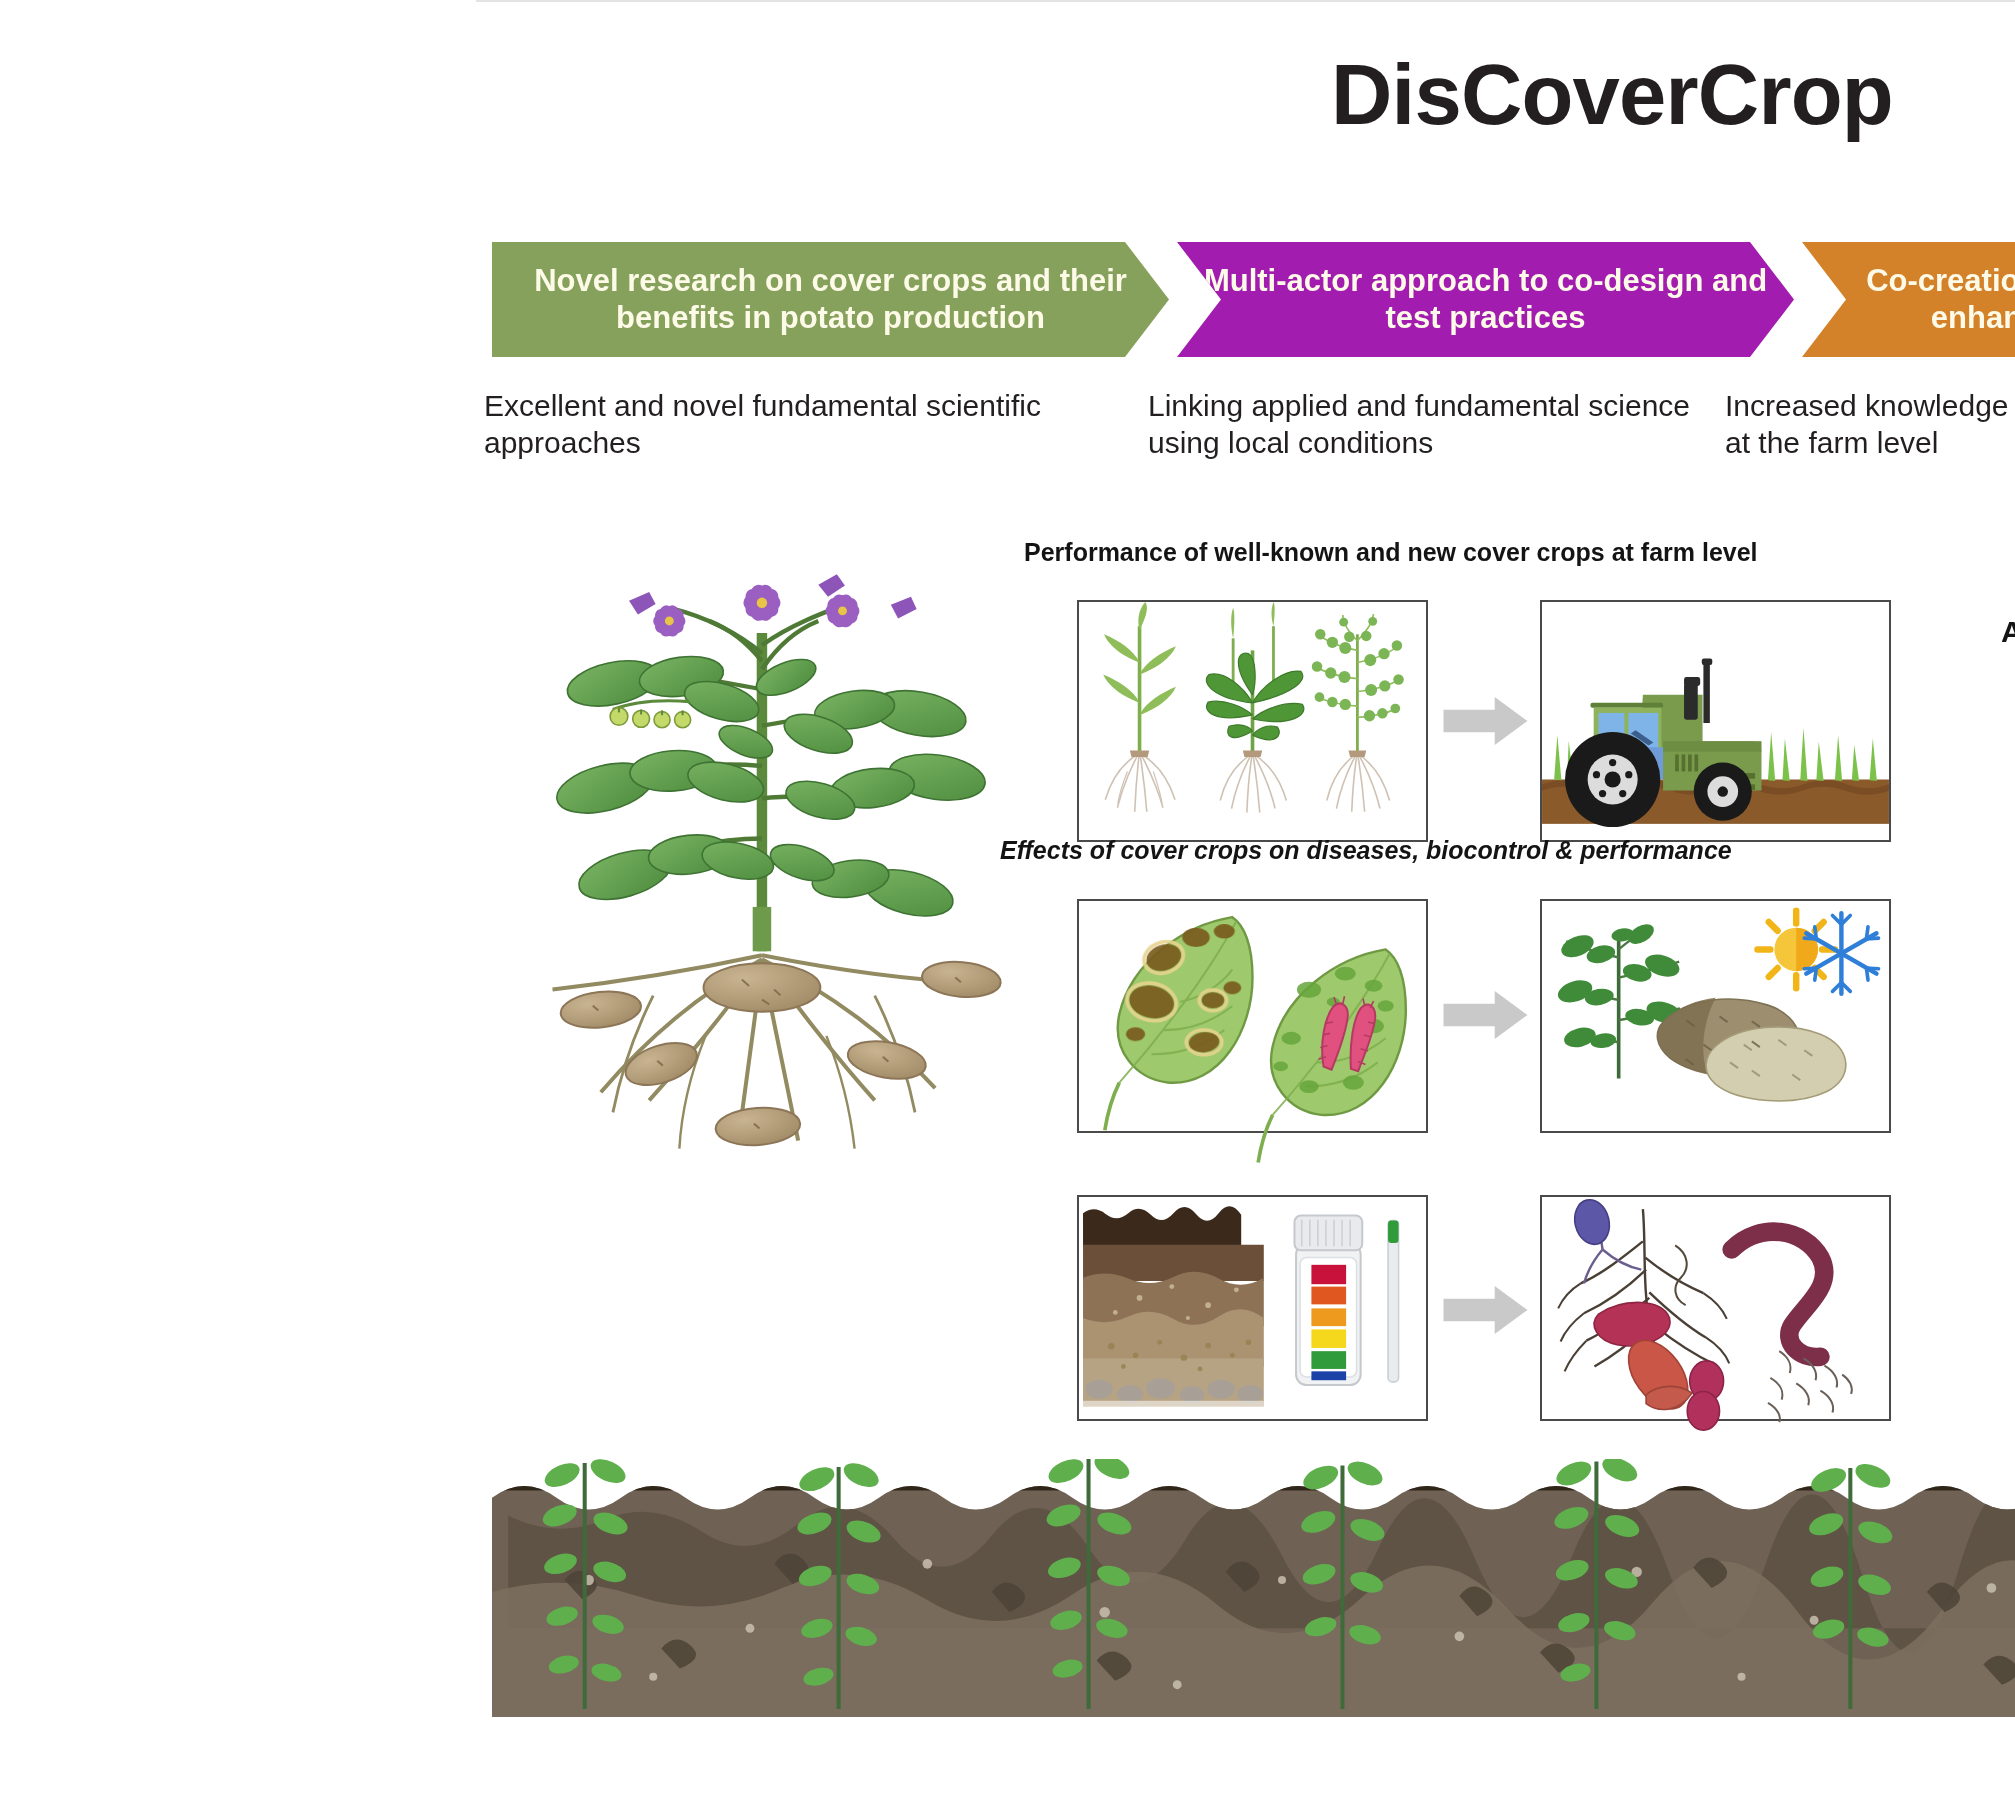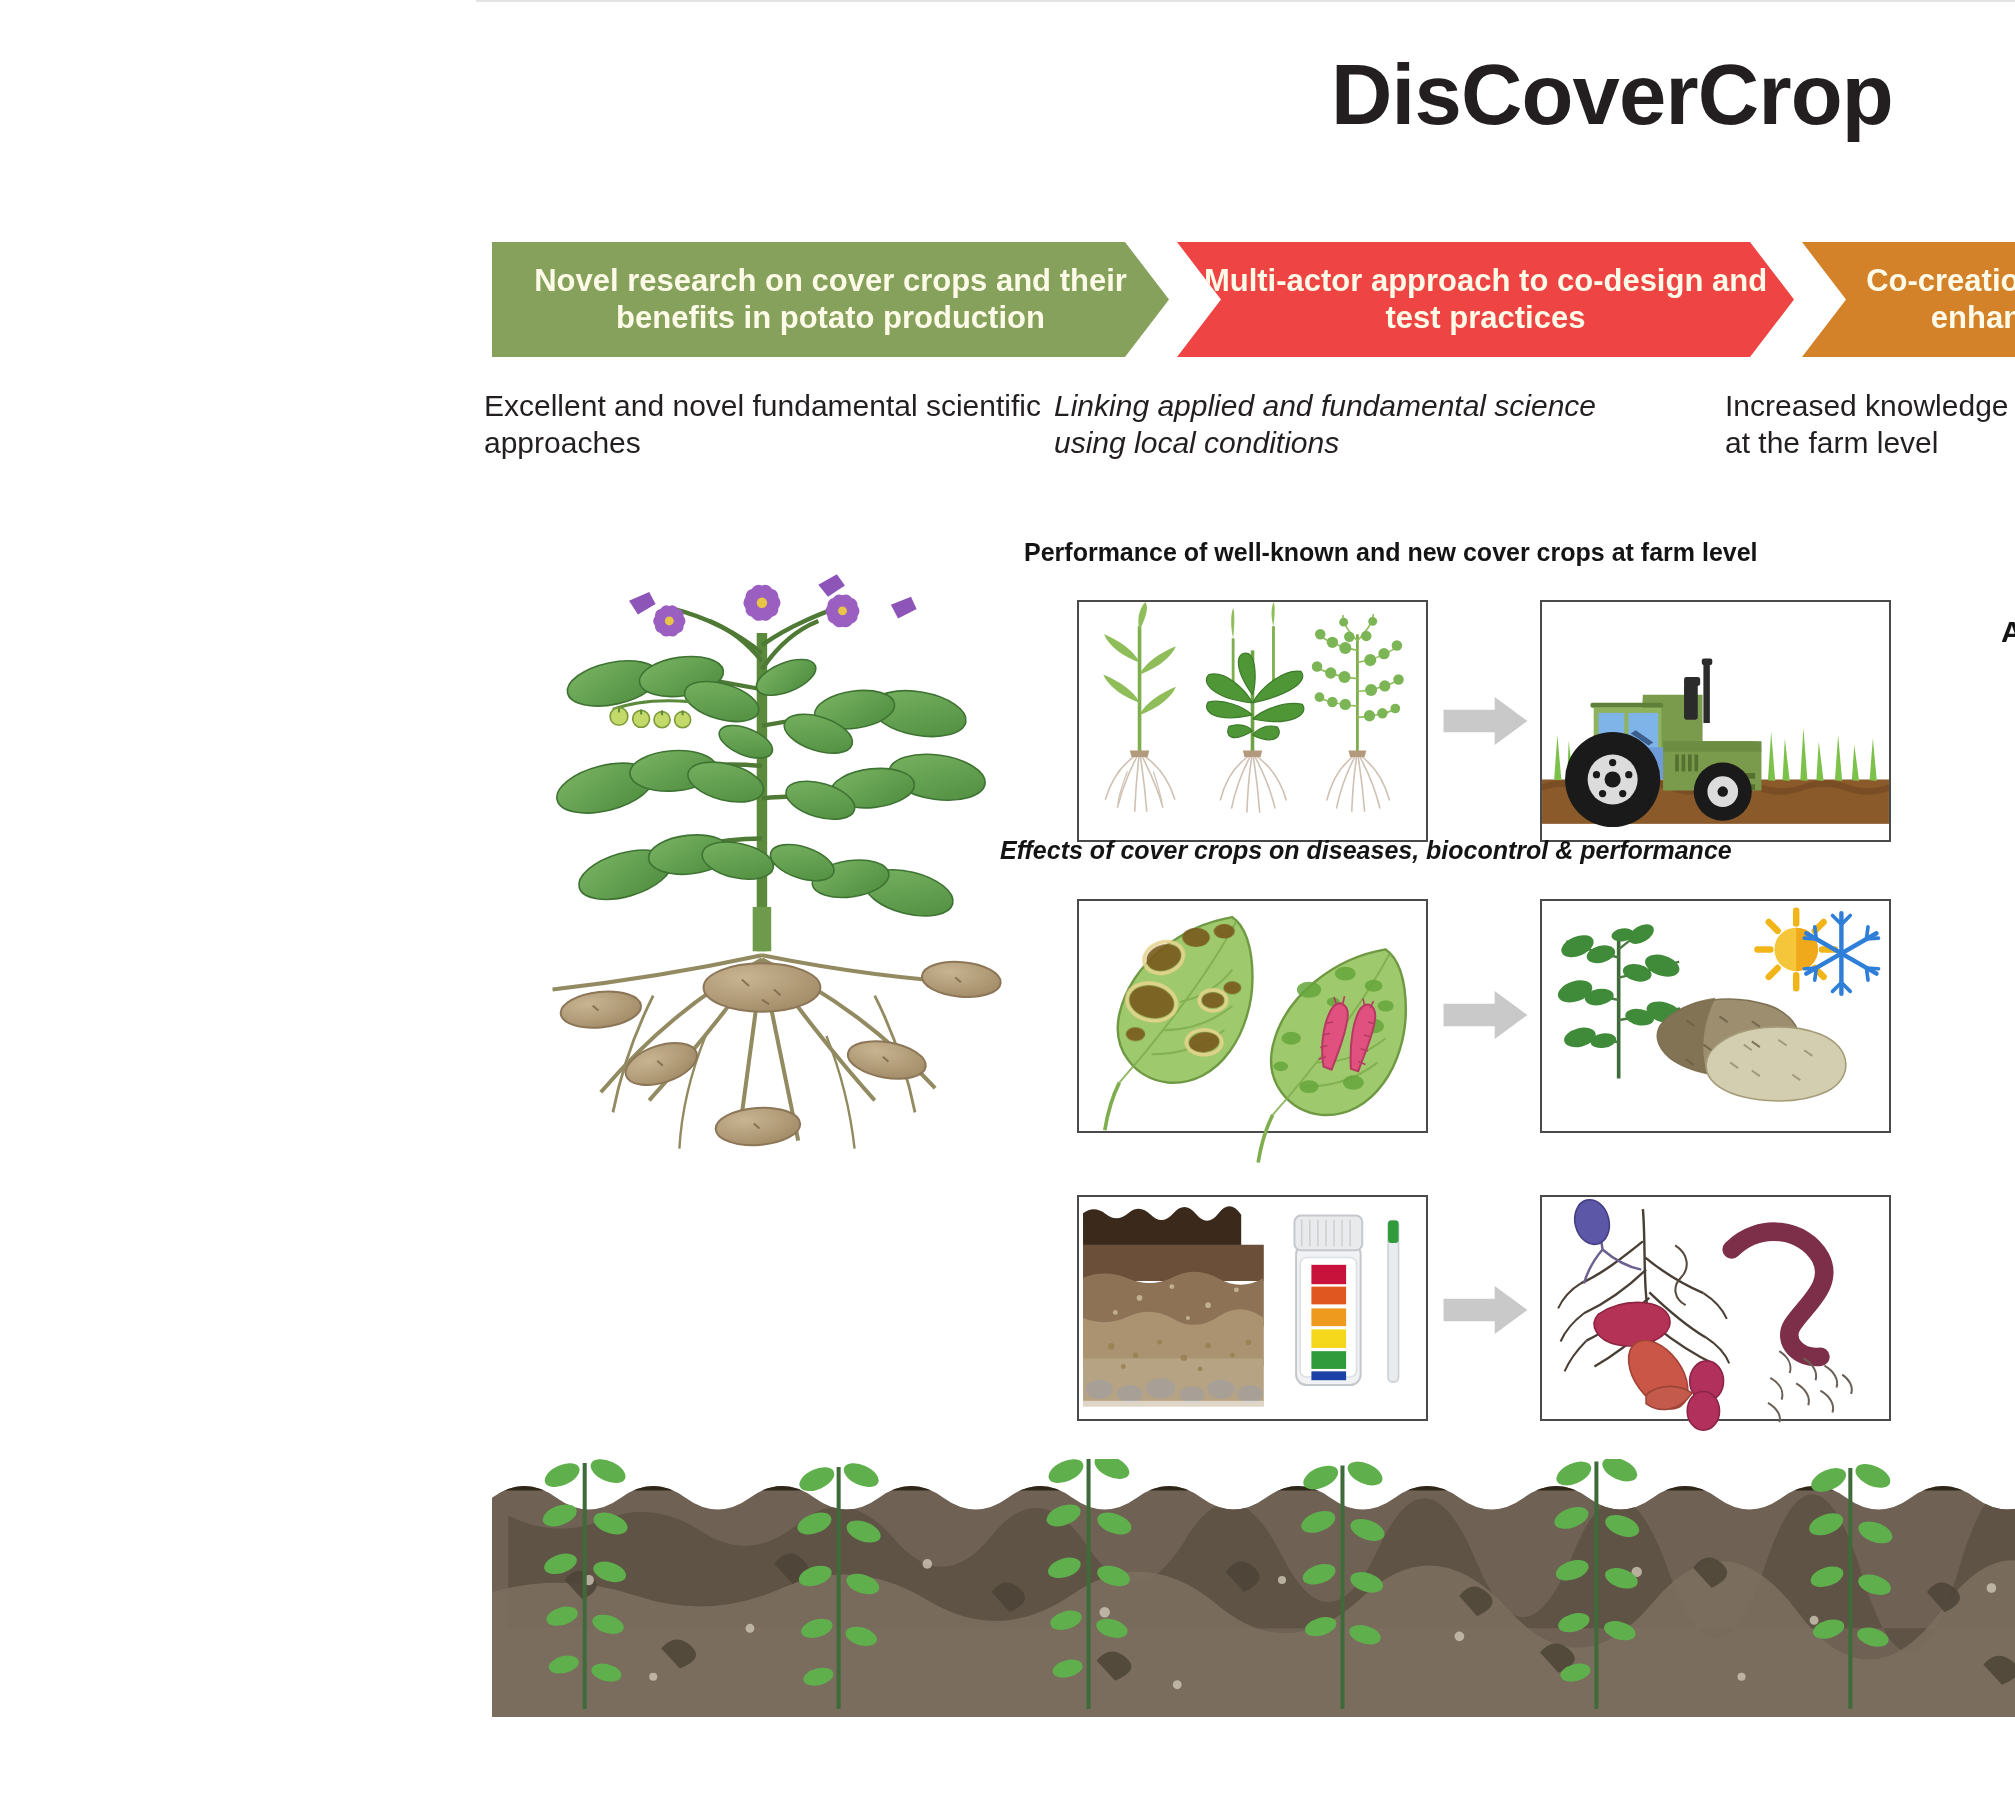--- a/index.html
+++ b/index.html
@@ -15,29 +15,29 @@
 
   
   .chev-band{position:absolute;left:492px;top:242px;width:2217px;height:115px;}
   .chev{position:absolute;top:0;height:115px;display:flex;align-items:center;
         box-sizing:border-box;}
   .chev .txt{position:relative;z-index:3;color:#fdfae8;font-weight:bold;
              font-size:31px;line-height:1.18;text-align:center;width:100%;
              padding:0 24px;box-sizing:border-box;}
   .c1{left:0;width:677px;background:#85a15c;
       clip-path:polygon(0 0, calc(100% - 44px) 0, 100% 50%, calc(100% - 44px) 100%, 0 100%);}
-  .c2{left:685px;width:617px;background:#ef4444;
+  .c2{left:685px;width:617px;background:#a21caf;
       clip-path:polygon(0 0, calc(100% - 44px) 0, 100% 50%, calc(100% - 44px) 100%, 0 100%, 44px 50%);}
   .c3{left:1310px;width:907px;background:#d4822a;
       clip-path:polygon(0 0, calc(100% - 44px) 0, 100% 50%, calc(100% - 44px) 100%, 0 100%, 44px 50%);}
 
   
   .cap{position:absolute;top:387px;font-size:30px;line-height:1.24;text-align:left;color:#231f20;}
   .cap1{left:484px;width:621px;}
-  .cap2{left:1054px;width:584px;font-style:italic;}
+  .cap2{left:1148px;width:584px;}
   .cap3{left:1725px;width:899px;}
 
   
   .sec-head{position:absolute;font-size:25px;font-weight:bold;color:#141414;
             white-space:nowrap;}
   .sh1{left:1024px;top:538px;}
   .sh2{left:1000px;top:836px;font-style:italic;}
   .sh3{left:1058px;top:1134px;}
   .sh-right{left:2001px;top:615px;font-size:30px;font-weight:bold;color:#141414;position:absolute;white-space:nowrap;}
 

